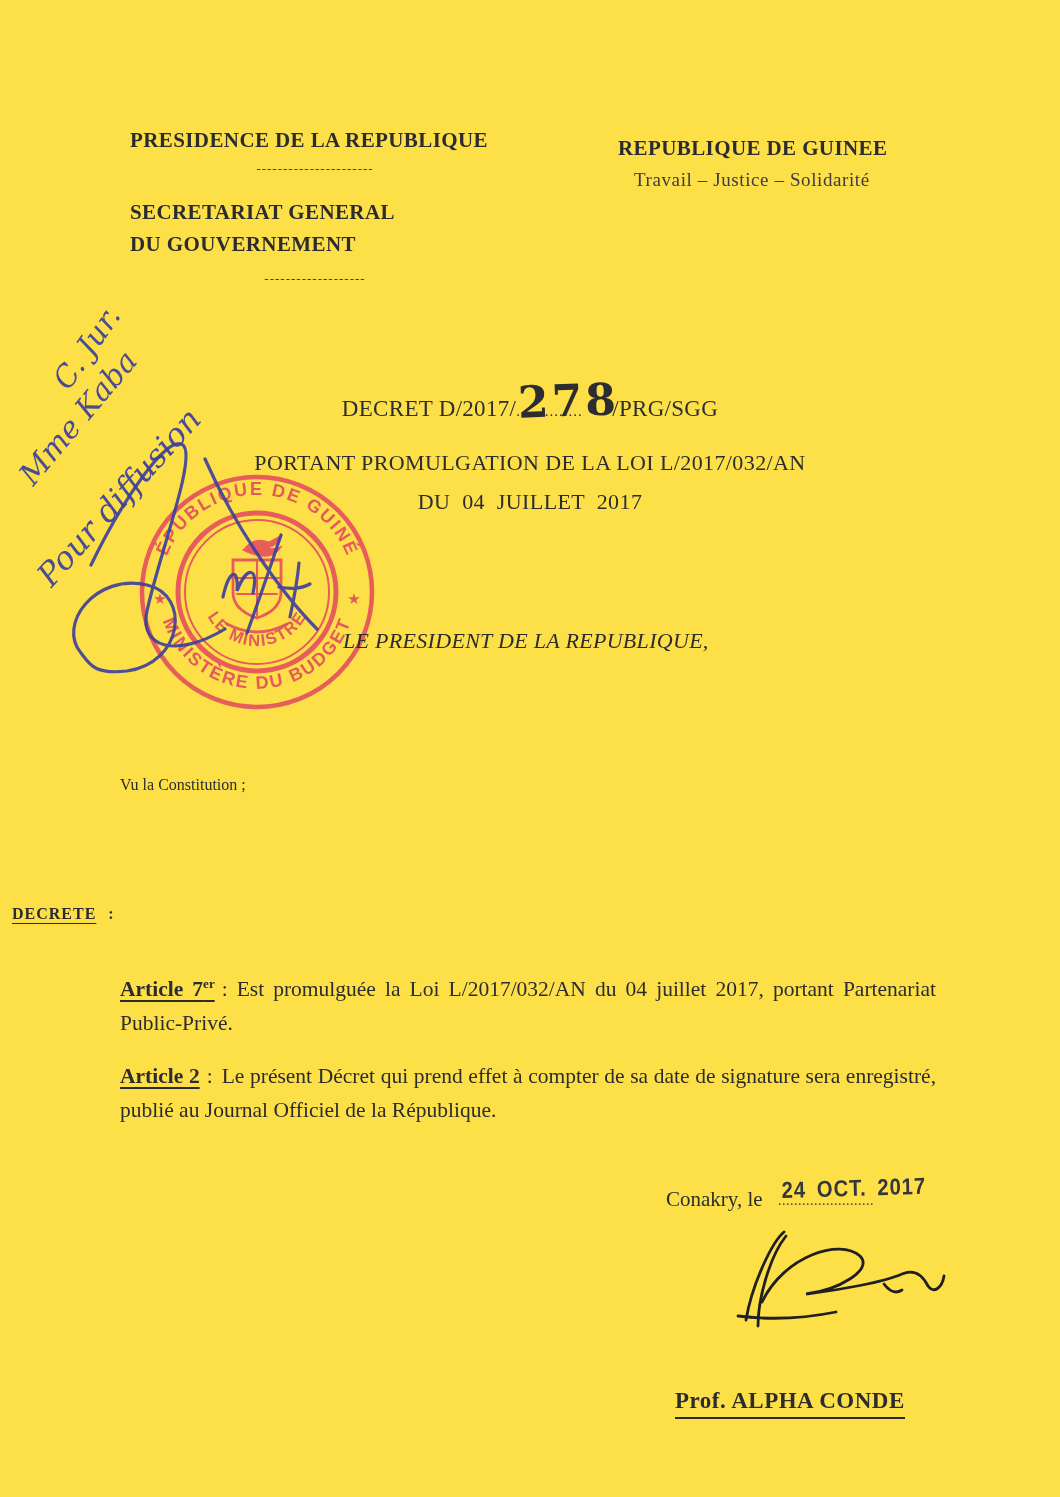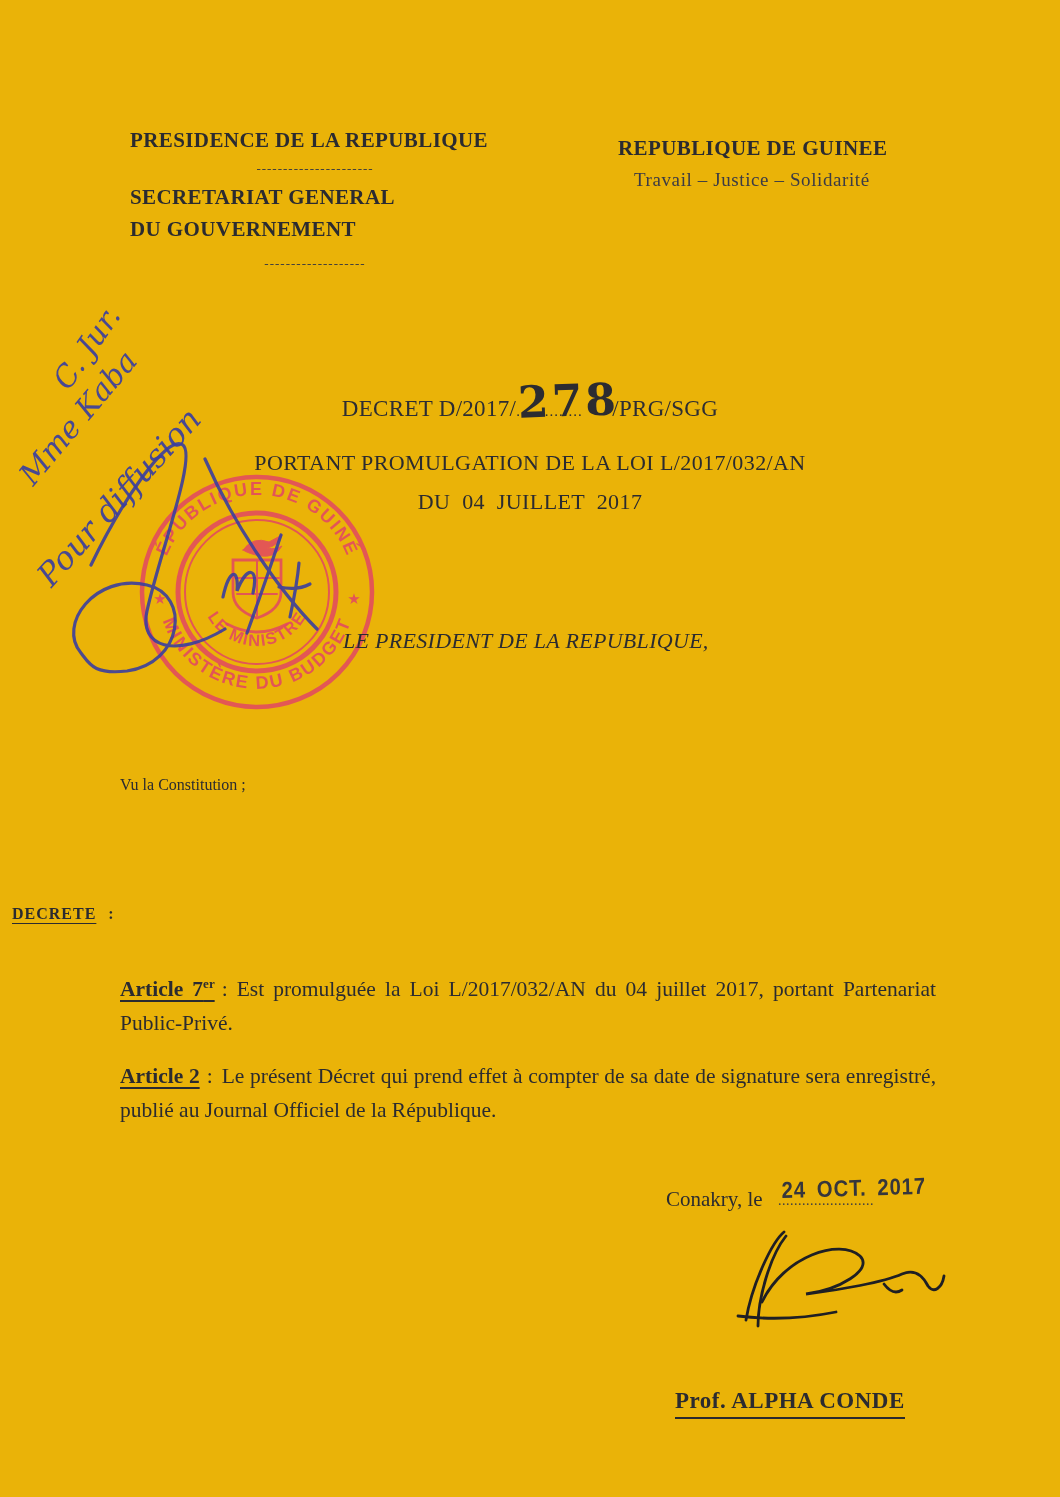--- a/index.html
+++ b/index.html
@@ -1,26 +1,26 @@
 <!DOCTYPE html>
 <html><head>
 <meta charset="utf-8">
 <style>
   html,body{margin:0;padding:0;background:#e8e8e8;}
   .page{
     position:relative; width:1060px; height:1497px; margin:0 auto;
-    background:#eab308; overflow:hidden;
+    background:#fde047; overflow:hidden;
     font-family:"Liberation Serif", serif; color:#2b2b30;
   }
   
   .hdr-left{position:absolute; left:130px; top:128px; width:400px;}
   .hdr-left .l1{font-size:21px; font-weight:bold; letter-spacing:.4px;}
   .hdr-left .div1,.hdr-left .div2{font-size:13px; color:#3a3a40; letter-spacing:1px; text-align:center; width:250px; margin-left:60px;}
   .hdr-left .div1{margin-top:8px;}
-  .hdr-left .l2{font-size:21px; font-weight:bold; letter-spacing:.4px; margin-top:8px;}
+  .hdr-left .l2{font-size:21px; font-weight:bold; letter-spacing:.4px; margin-top:23px;}
   .hdr-left .l3{font-size:21px; font-weight:bold; letter-spacing:.4px; margin-top:7px;}
   .hdr-left .div2{margin-top:14px;}
   .hdr-right{position:absolute; left:618px; top:136px; width:400px;}
   .hdr-right .country{font-size:21px; font-weight:bold; letter-spacing:.4px;}
   .hdr-right .motto{font-size:19px; color:#3b3b46; letter-spacing:.6px; margin-top:8px; margin-left:16px;}
   
   .hand-note span{
     position:absolute; font-style:italic; font-family:"DejaVu Serif", serif;
     color:#3b3f9e; white-space:nowrap; opacity:.92;
   }

